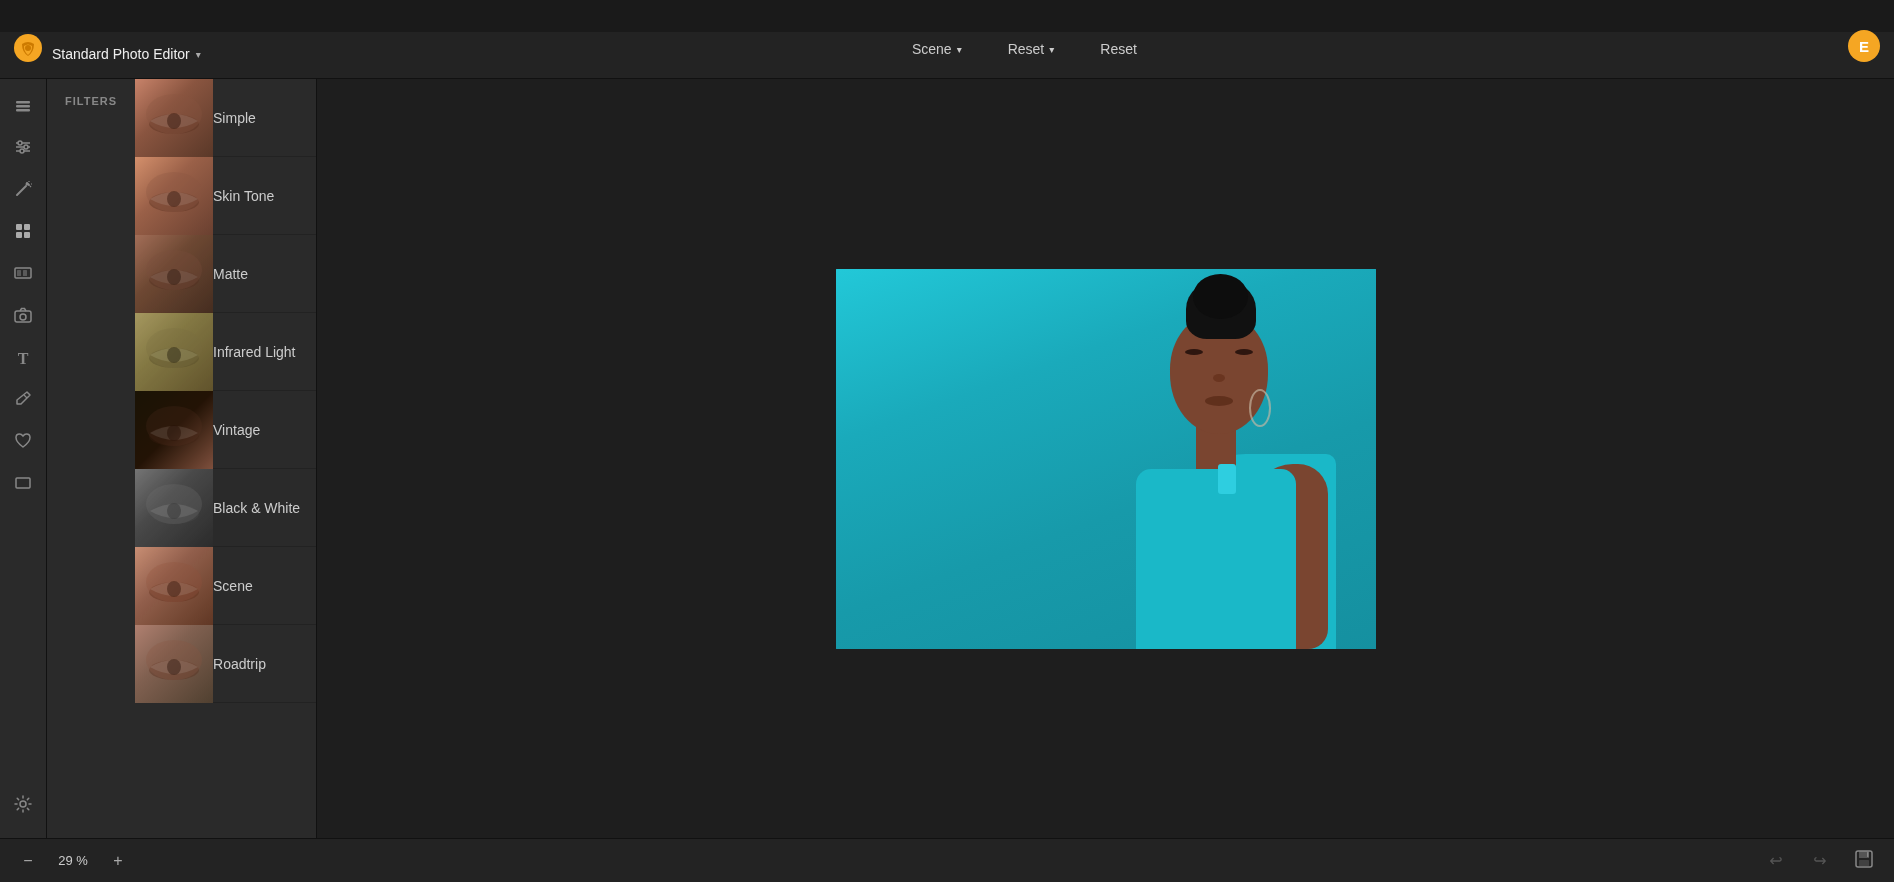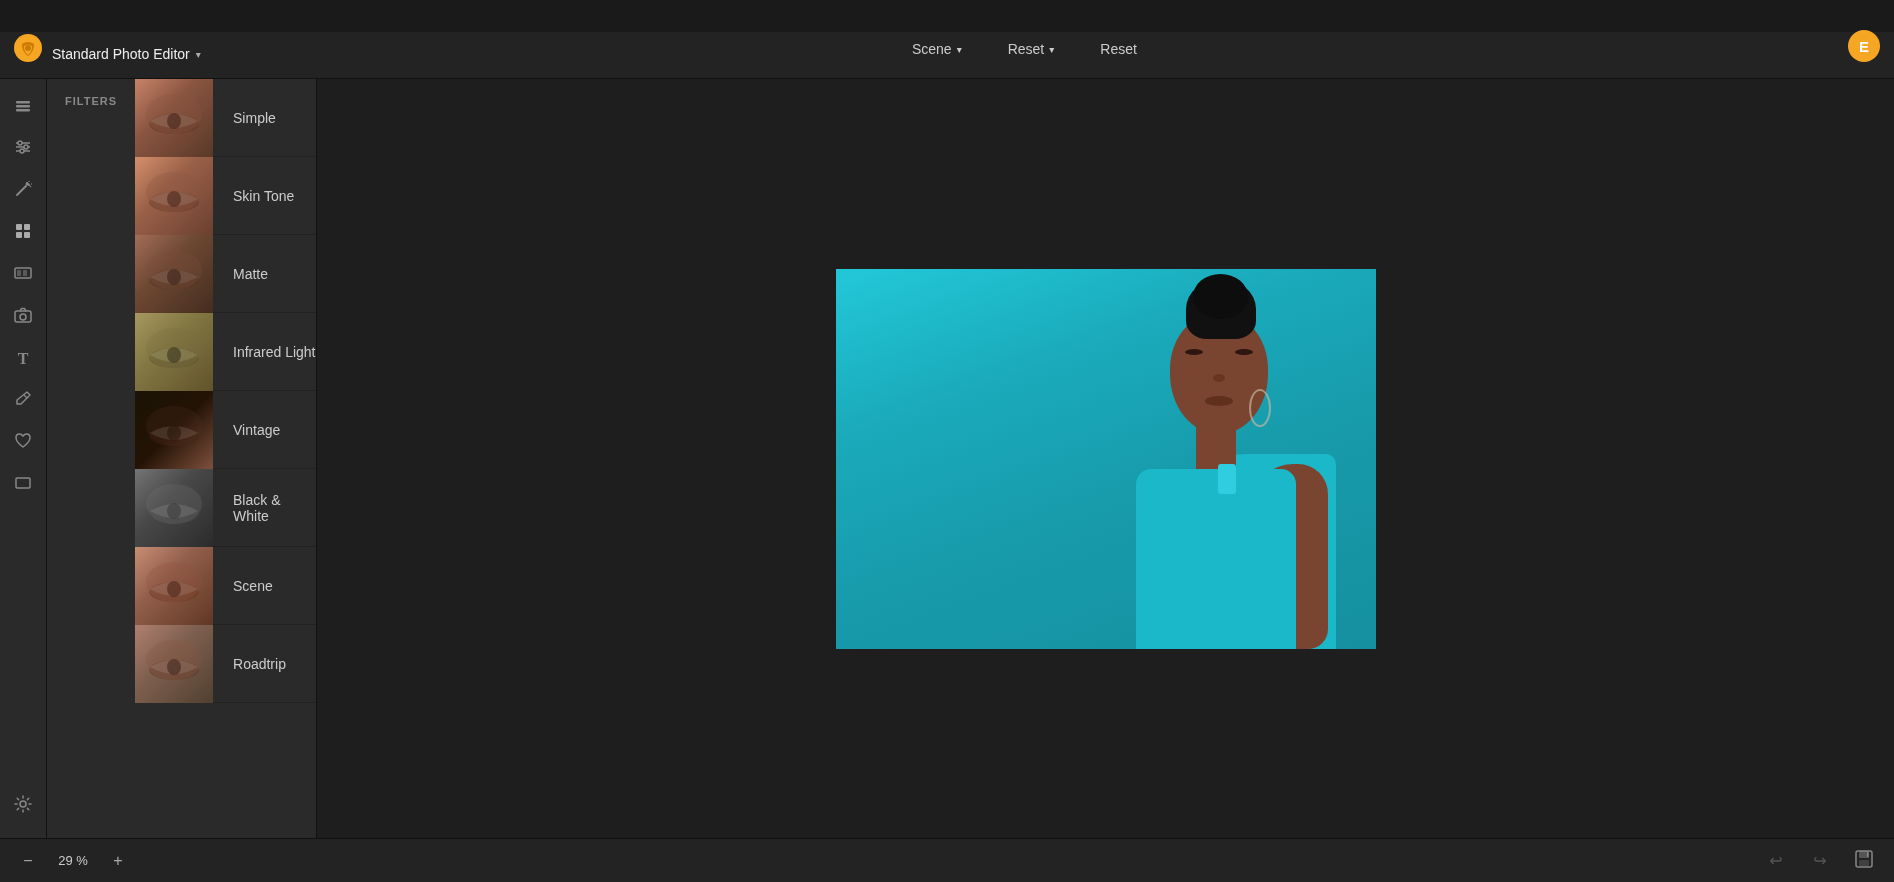--- a/index.html
+++ b/index.html
@@ -173,21 +173,20 @@
     .thumb-simple { background: linear-gradient(135deg, #c8836a 0%, #8a5540 40%, #5a3828 100%); }
     .thumb-matte { background: linear-gradient(135deg, #b87a60 0%, #7a4e35 40%, #4a2e1e 100%); opacity: 0.85; }
     .thumb-skintone { background: linear-gradient(135deg, #d4906c 0%, #9a6048 40%, #6a4030 100%); }
     .thumb-infrared { background: linear-gradient(135deg, #c8836a 0%, #a06040 40%, #703828 100%); filter: sepia(0.5) hue-rotate(30deg); }
     .thumb-bw { background: linear-gradient(135deg, #888 0%, #555 40%, #333 100%); filter: grayscale(1); }
     .thumb-vintage { background: linear-gradient(135deg, #1a1a0a 0%, #2a1a0a 50%, #c8836a 100%); }
     .thumb-scene { background: linear-gradient(135deg, #c0907a 0%, #8a6050 40%, #5a3828 100%); filter: saturate(1.2); }
     .thumb-roadtrip { background: linear-gradient(135deg, #b08070 0%, #806050 40%, #504030 100%); }
 
     .filter-label {
-      padding-left: 20px;
       font-size: 14px;
       color: #ccc;
       font-weight: 400;
     }
 
     
     .canvas-area {
       flex: 1;
       background: #1e1e1e;
       display: flex;

